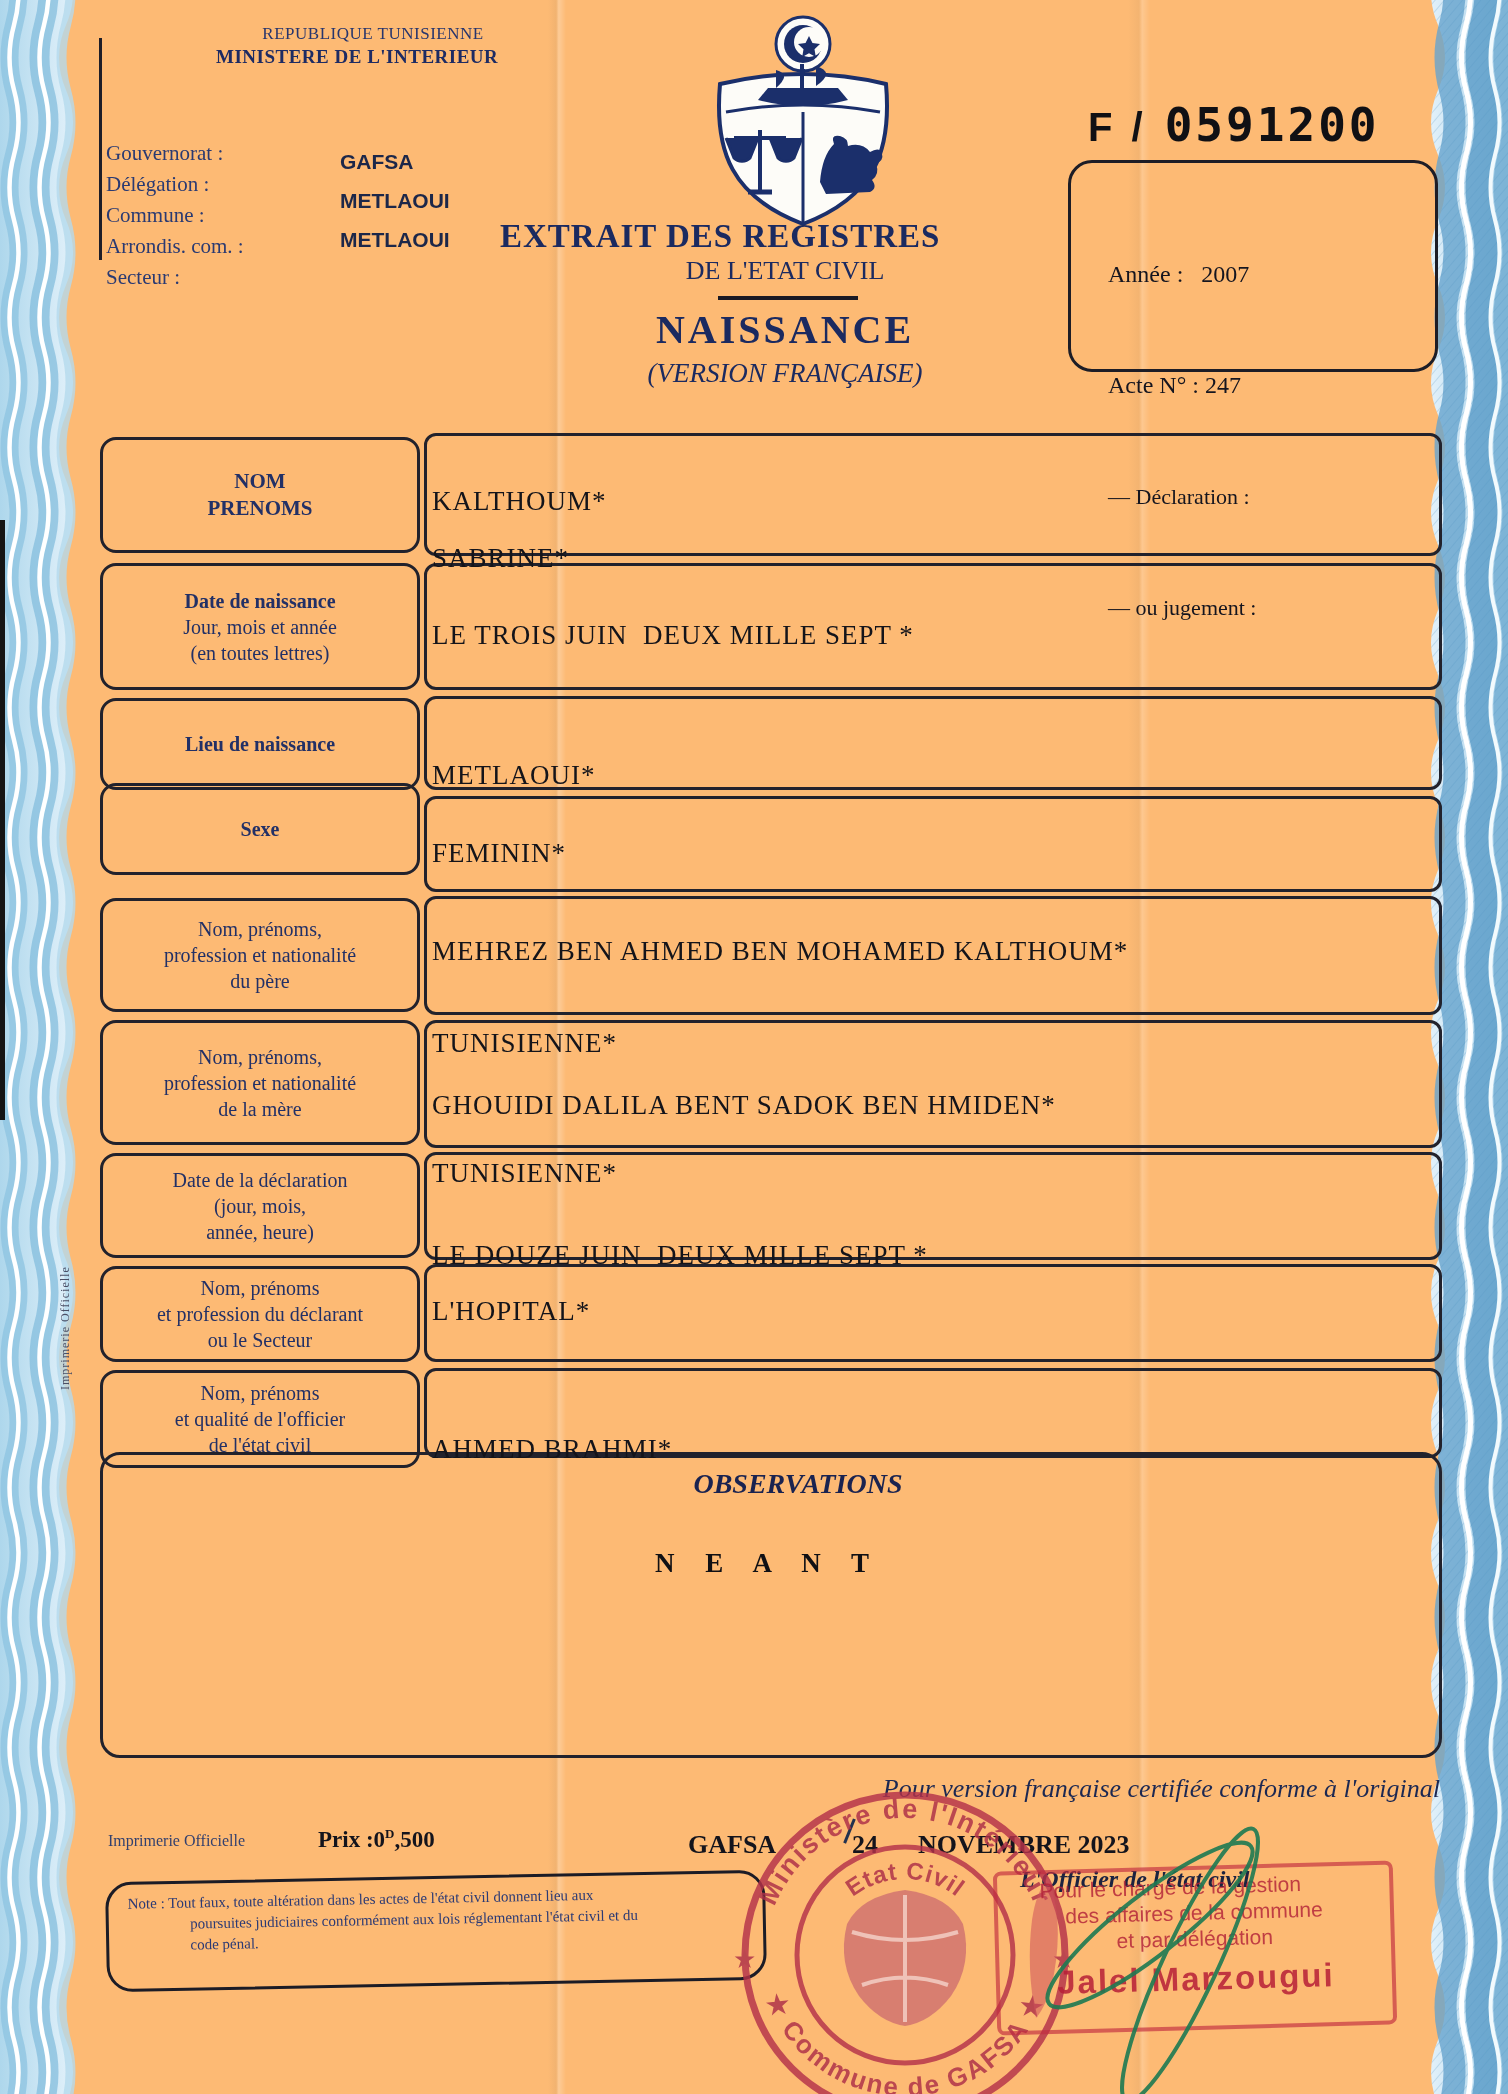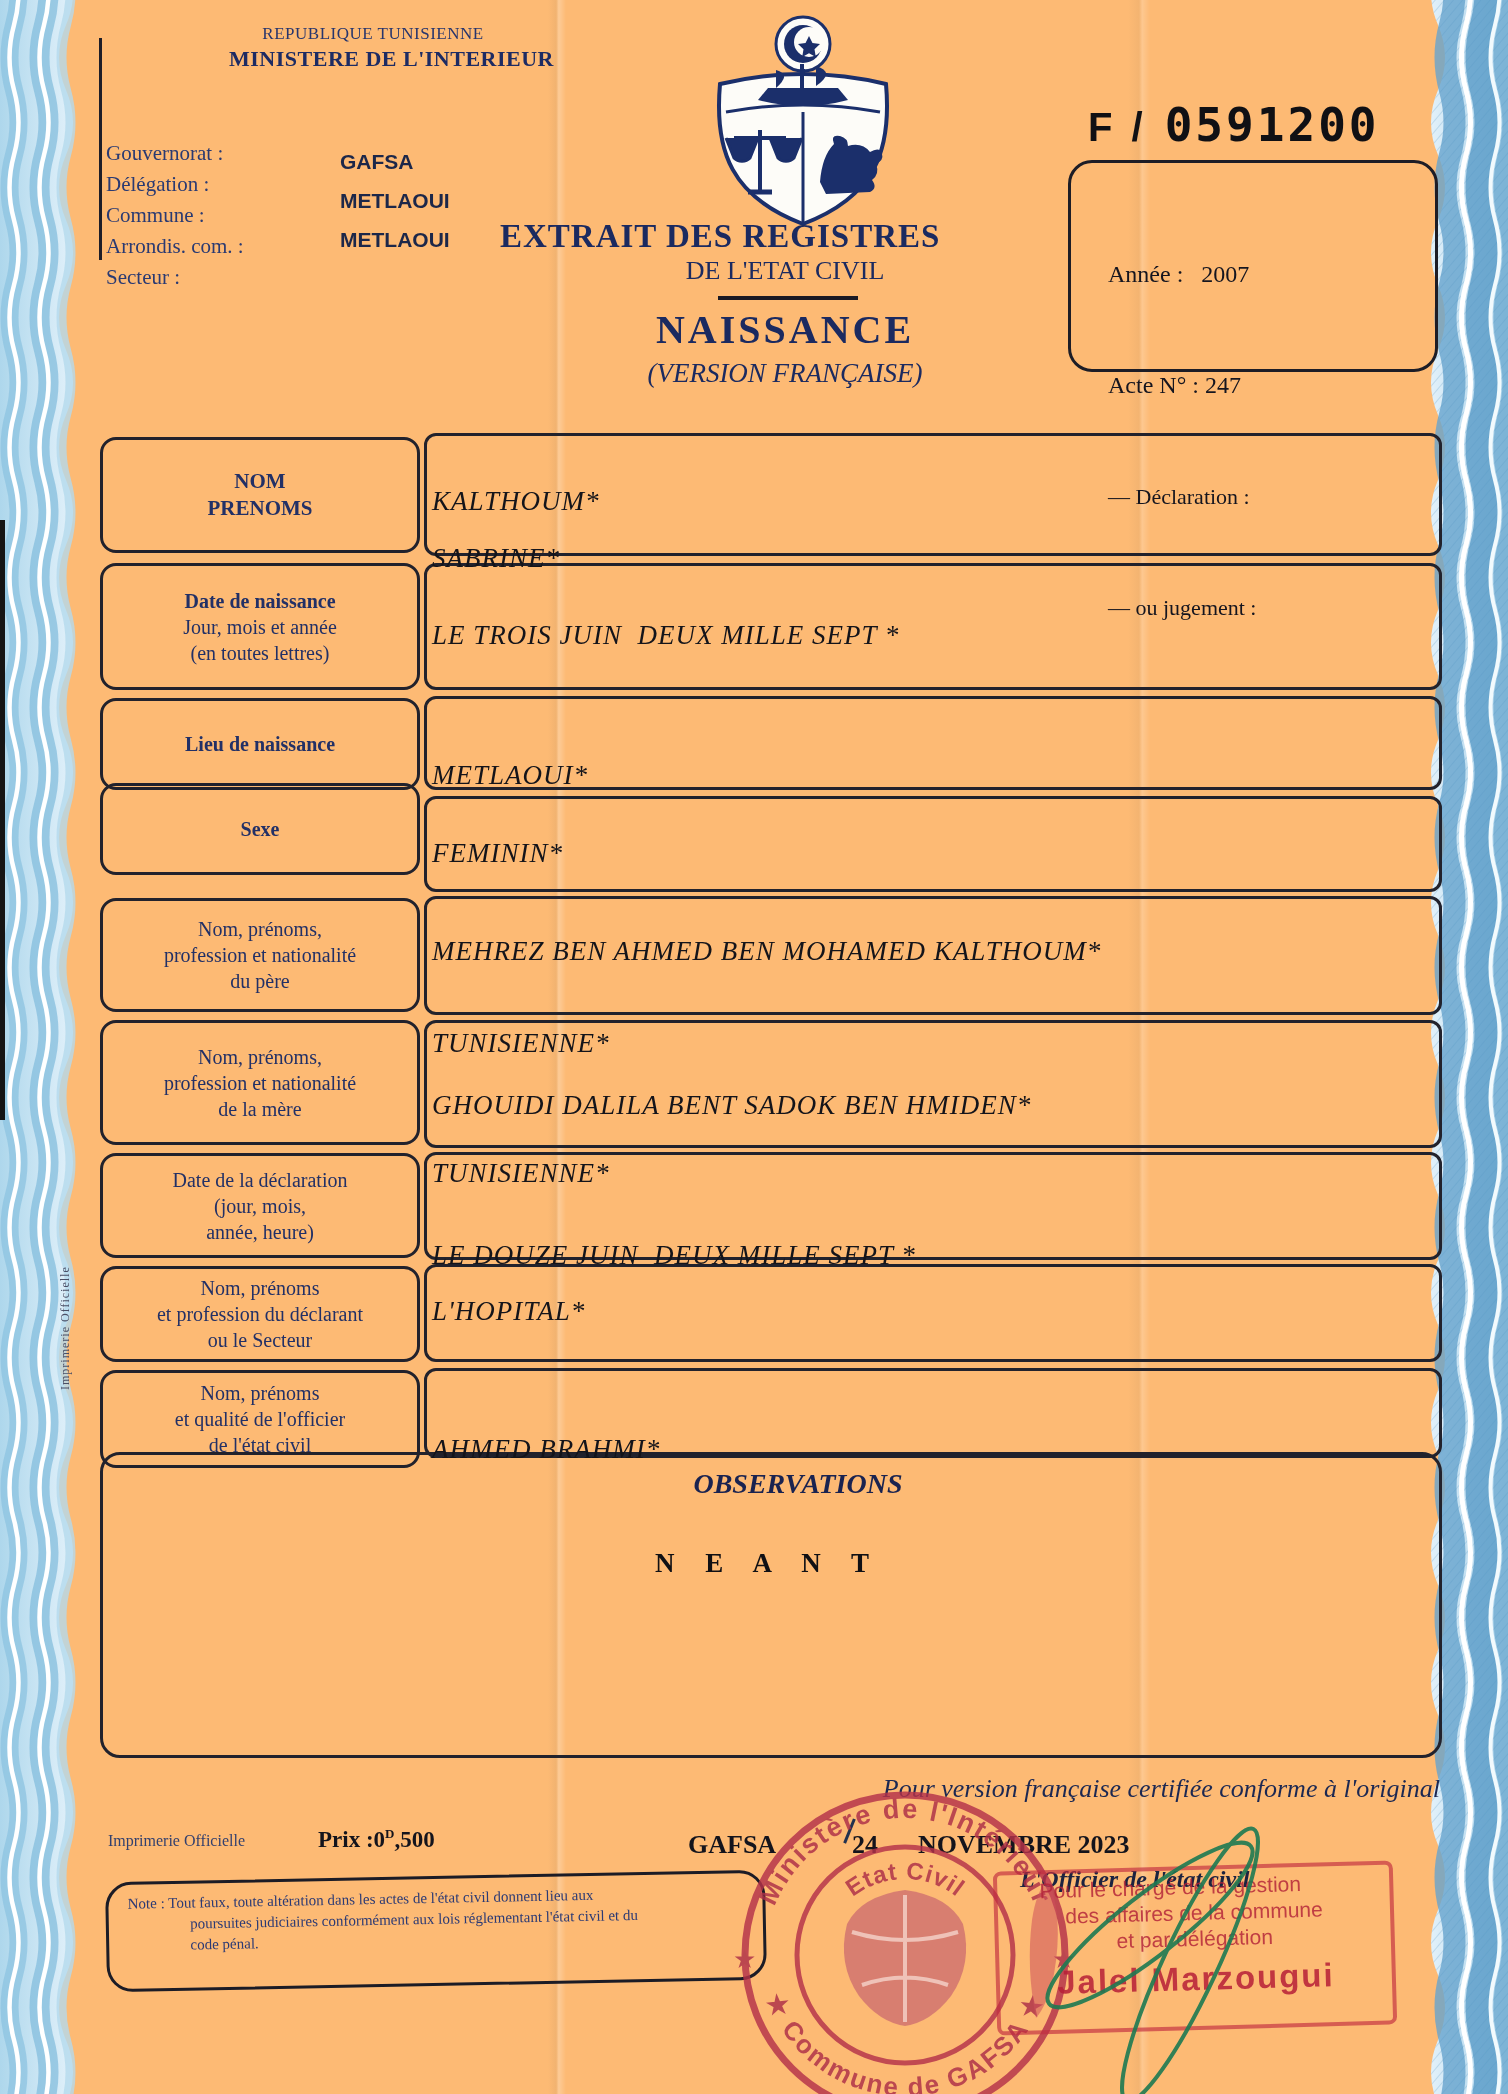--- a/index.html
+++ b/index.html
@@ -10,21 +10,21 @@
   .nosel{user-select:none;}
 
   
   .crease{position:absolute;top:0;height:2094px;pointer-events:none;z-index:2;}
   .c1{left:548px;width:18px;background:linear-gradient(90deg,rgba(0,0,0,0) 0%,rgba(90,80,60,.07) 45%,rgba(255,255,255,.25) 60%,rgba(0,0,0,0) 100%);}
   .c2{left:1128px;width:22px;background:linear-gradient(90deg,rgba(0,0,0,0) 0%,rgba(90,80,60,.06) 50%,rgba(255,255,255,.2) 65%,rgba(0,0,0,0) 100%);}
   .blacksliver{left:0;top:520px;width:5px;height:600px;background:#151515;z-index:3;position:absolute;}
 
   
   .republic{left:238px;top:24px;width:270px;text-align:center;font-size:17px;letter-spacing:.5px;color:#27356d;z-index:10;}
-  .ministry{left:208px;top:46px;width:346px;text-align:right;font-size:22px;font-weight:bold;letter-spacing:.5px;color:#1d2b63;z-index:10;}
+  .ministry{left:216px;top:46px;width:346px;text-align:left;font-size:19px;font-weight:bold;letter-spacing:.5px;color:#1d2b63;z-index:10;}
   .vline{left:99px;top:38px;width:3px;height:222px;background:#1e1e28;z-index:10;}
   .hfields{left:106px;top:138px;z-index:10;font-size:21px;color:#2a3a72;line-height:31px;}
   .hvals{left:340px;top:142px;z-index:10;font-family:"Liberation Sans",sans-serif;font-weight:bold;
          font-size:21px;color:#1c2749;line-height:39px;}
 
   
   .serial{left:1088px;top:98px;z-index:10;color:#101014;white-space:nowrap;}
   .serial .pfx{font-family:"Liberation Sans",sans-serif;font-weight:bold;font-size:40px;letter-spacing:4px;}
   .serial .num{font-family:"DejaVu Sans Mono",monospace;font-weight:bold;font-size:46px;letter-spacing:3px;margin-left:18px;}
   .actebox{left:1068px;top:160px;width:364px;height:206px;border:3px solid #1d1d26;border-radius:24px;z-index:9;}
@@ -51,21 +51,21 @@
   .r1l{top:563px;height:121px;} .r1v{top:563px;height:121px;}
   .r2l{top:698px;height:86px;}  .r2v{top:696px;height:88px;}
   .r3l{top:754px;height:86px;margin-top:29px;}  .r3v{top:796px;height:90px;}
   .r4l{top:898px;height:108px;} .r4v{top:896px;height:113px;}
   .r5l{top:1020px;height:119px;}.r5v{top:1020px;height:122px;}
   .r6l{top:1153px;height:99px;} .r6v{top:1152px;height:102px;}
   .r7l{top:1266px;height:90px;} .r7v{top:1264px;height:92px;}
   .r8l{top:1370px;height:92px;} .r8v{top:1368px;height:84px;}
   .obsbox{left:100px;top:1452px;width:1336px;height:300px;border:3px solid #22222c;border-radius:20px;position:absolute;z-index:10;}
 
-  .val{position:absolute;left:432px;font-size:27px;color:#14141a;letter-spacing:1px;white-space:pre;z-index:11;font-style:italic;}
+  .val{position:absolute;left:432px;font-size:27px;color:#14141a;letter-spacing:1px;white-space:pre;z-index:11;}
   .v0a{top:486px;} .v0b{top:543px;} .v1{top:620px;} .v2{top:760px;} .v3{top:838px;}
   .v4{top:936px;} .v5a{top:1028px;} .v5b{top:1090px;} .v6a{top:1158px;} .v6b{top:1240px;}
   .v7{top:1296px;} .v8{top:1434px;}
 
   .obstitle{left:130px;top:1468px;width:1336px;text-align:center;font-size:28px;font-weight:bold;font-style:italic;color:#1a2350;z-index:11;}
   .neant{left:100px;top:1548px;width:1336px;text-align:center;font-size:27px;font-weight:bold;letter-spacing:12px;color:#101014;z-index:11;}
 
   
   .sidetext{left:58px;top:1190px;width:200px;font-size:12px;color:#4a4f66;transform:rotate(-90deg);
             transform-origin:100px 100px;letter-spacing:1px;z-index:10;}

